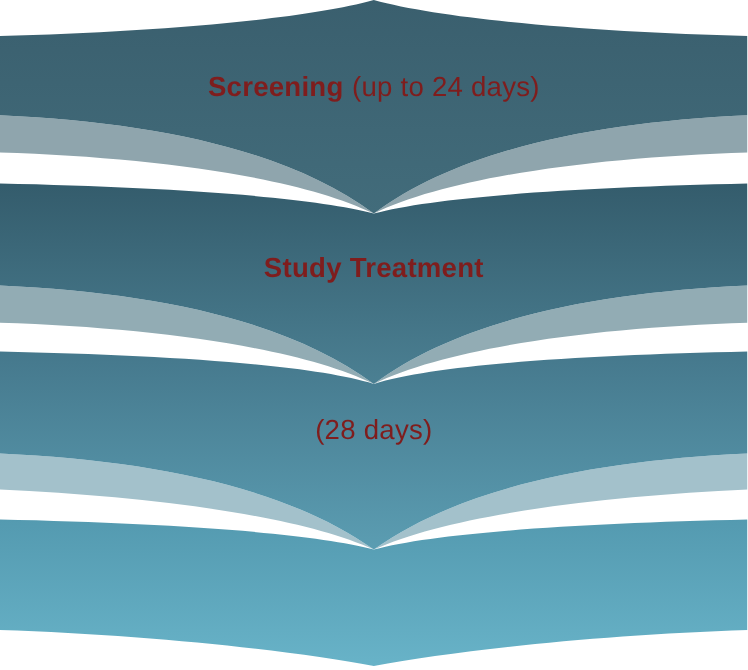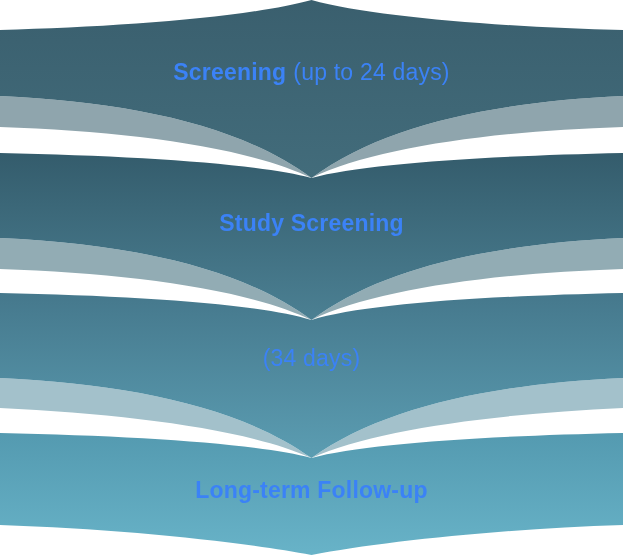--- a/index.html
+++ b/index.html
@@ -15,21 +15,21 @@
   .label {
     position: absolute;
     left: 0;
     width: 623px;
     height: 34px;
     line-height: 34px;
     display: flex;
     justify-content: center;
     align-items: center;
     gap: 7px;
-    color: #3b82f6;
+    color: #7f1d1d;
     font-size: 23px;
     letter-spacing: 0.2px;
     white-space: nowrap;
     pointer-events: none;
   }
   .label .name  { font-weight: 700; }
   .label .detail{ font-weight: 400; }
 </style>
 </head>
 <body>
@@ -70,26 +70,22 @@
 
     <path fill="url(#g1)" d="M0,30 C120,27 250,17 311.5,0 C373,17 503,27 623,30 L623,96 C493,102 383,125 311.5,178 C240,125 130,102 0,96 Z"></path>
   </svg>
 
   <div class="label" style="top:55px">
     <span class="name">Screening</span>
     <span class="detail">(up to 24 days)</span>
   </div>
 
   <div class="label" style="top:206px">
-    <span class="name">Study Screening</span>
+    <span class="name">Study Treatment</span>
 
   </div>
 
   <div class="label" style="top:341px">
-    <span class="detail">(34 days)</span>
+    <span class="detail">(28 days)</span>
   </div>
 
-  <div class="label" style="top:473px">
-    <span class="name">Long-term Follow-up</span>
-
-  </div>
 
 </div>
 
 </body></html>

